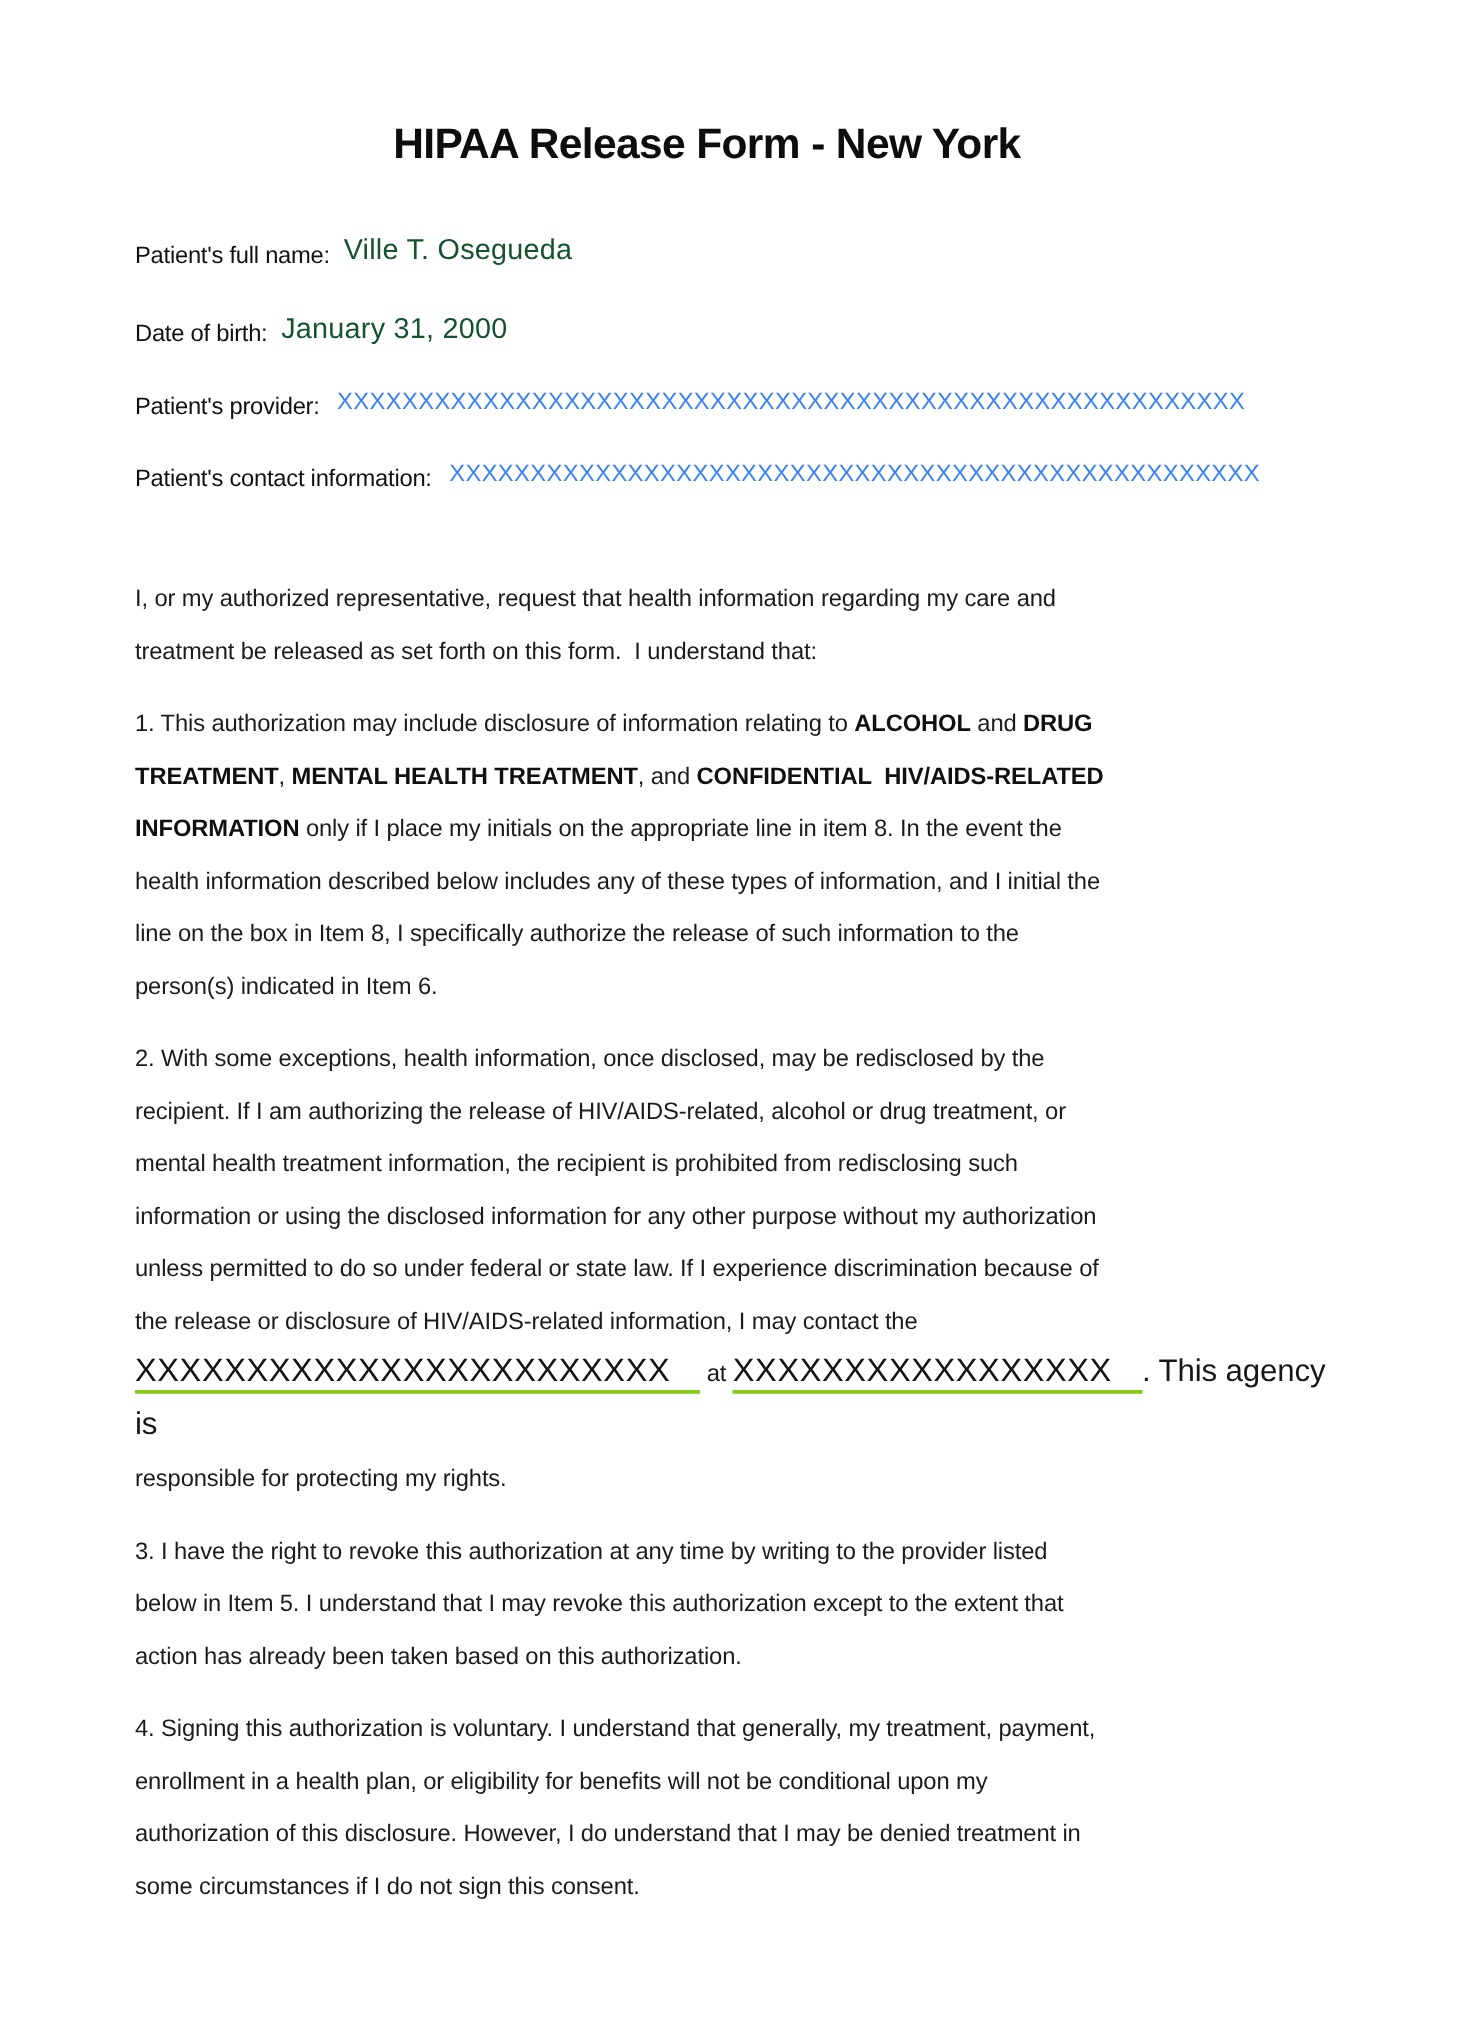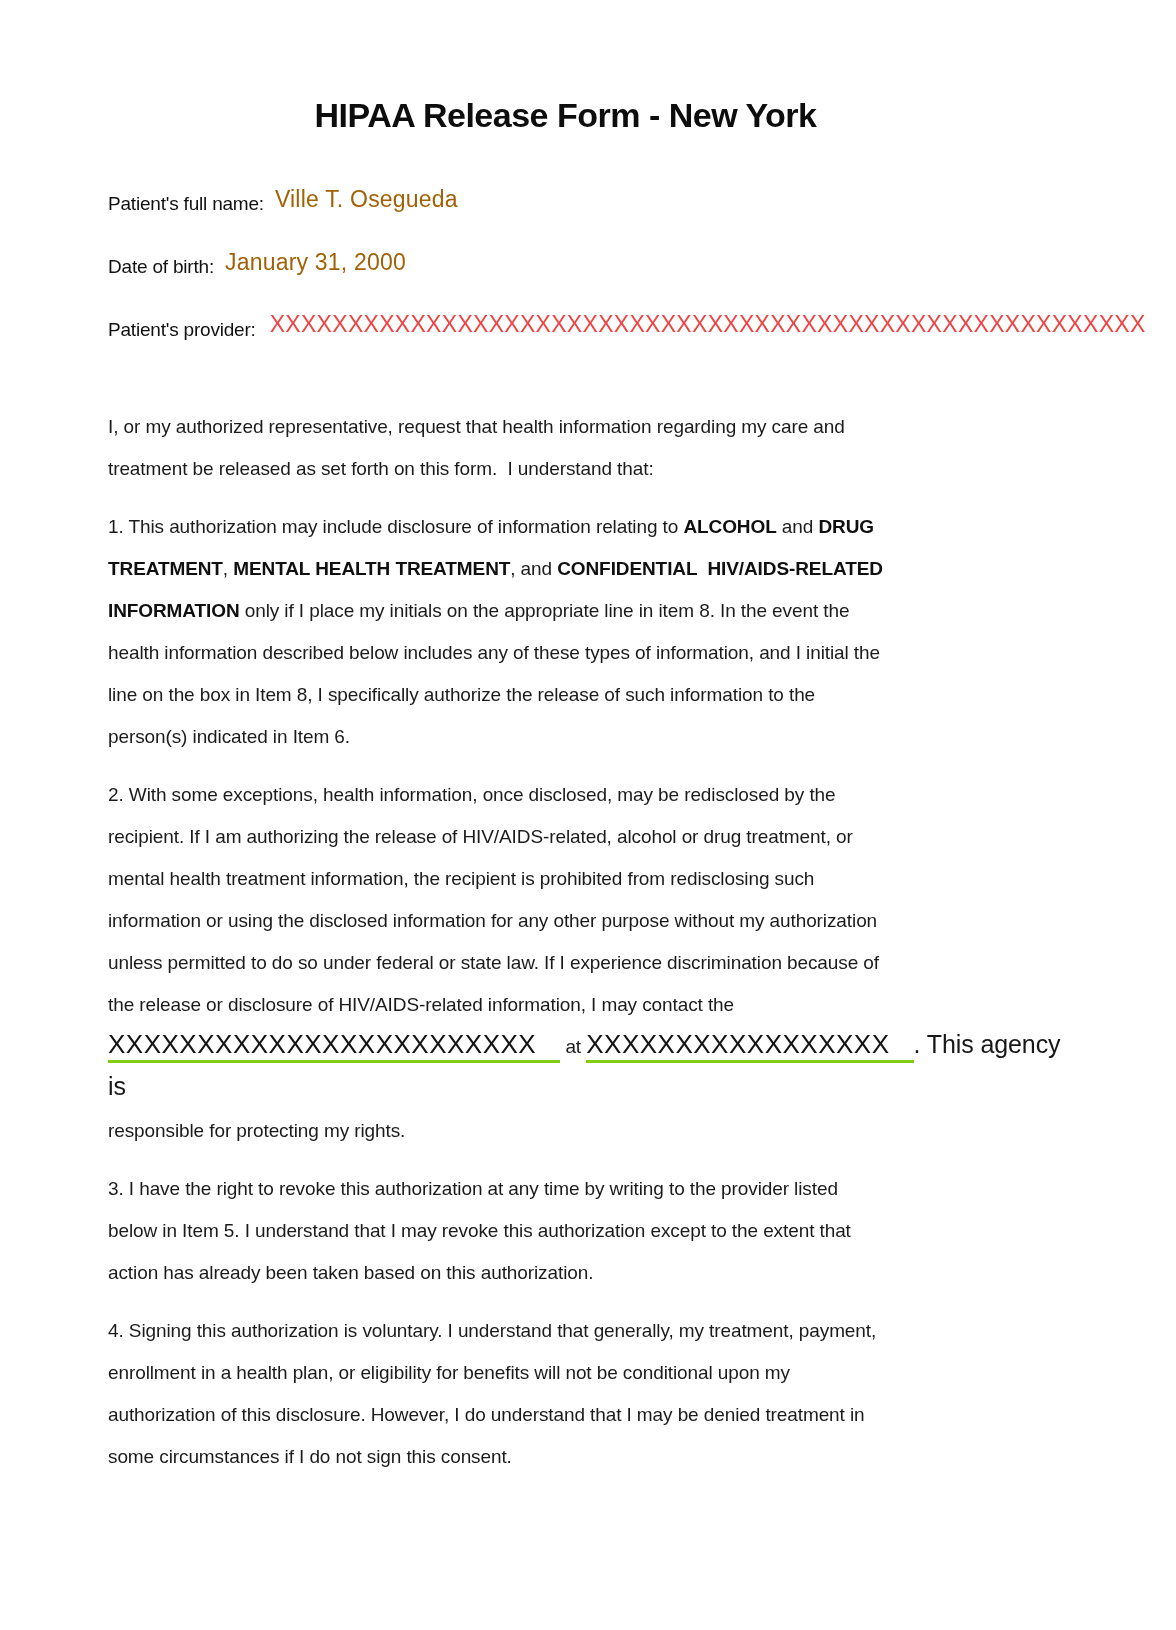--- a/index.html
+++ b/index.html
@@ -11,22 +11,22 @@
   }
   .page{padding:96px 0 0 108px; width:962px;}
   .doc-title{
     font-size:34px; font-weight:bold; color:#0d0d0d;
     text-align:center; margin:0 0 54px 0; letter-spacing:-0.5px;
     width:915px;
   }
   .fields{margin-bottom:64px;}
   .field-row{display:flex; align-items:baseline; margin-bottom:36px; white-space:nowrap;}
   .flabel{font-size:19px; font-weight:normal; color:#111; letter-spacing:-0.2px;}
-  .fvalue{font-size:23px; color:#a16207; margin-left:11px; position:relative; top:-3px; letter-spacing:0.2px;}
-  .fvalue-x{font-size:23px; color:#ef4444; margin-left:14px; position:relative; top:-4px; letter-spacing:0.3px;}
+  .fvalue{font-size:23px; color:#14532d; margin-left:11px; position:relative; top:-3px; letter-spacing:0.2px;}
+  .fvalue-x{font-size:19px; color:#3b82f6; margin-left:14px; position:relative; top:-4px; letter-spacing:0.3px;}
   .body-text{width:962px;}
   .para{
     font-size:19px; line-height:42px; letter-spacing:-0.1px;
     white-space:pre-wrap; margin:0 0 16px 0; color:#1b1b1b;
   }
   .para .plain{}
   .para .bold{font-weight:bold; color:#101010;}
   .para .blank{
     font-size:26px; line-height:1; color:#141414;
     border-bottom:3px solid #84cc16; padding:0 24px 1px 0;
@@ -47,20 +47,24 @@
       <span class="fvalue">Ville T. Osegueda</span>
     </div>
     <div class="field-row">
       <span class="flabel">Date of birth:</span>
       <span class="fvalue">January 31, 2000</span>
     </div>
     <div class="field-row">
       <span class="flabel">Patient's provider:</span>
       <span class="fvalue-x">XXXXXXXXXXXXXXXXXXXXXXXXXXXXXXXXXXXXXXXXXXXXXXXXXXXXXXXX</span>
     </div>
+    <div class="field-row">
+      <span class="flabel">Patient's contact information:</span>
+      <span class="fvalue-x">XXXXXXXXXXXXXXXXXXXXXXXXXXXXXXXXXXXXXXXXXXXXXXXXXX</span>
+    </div>
   </div>
 
   <div class="body-text" id="paragraphs">
       <div class="para"><span class="plain">I, or my authorized representative, request that health information regarding my care and
 treatment be released as set forth on this form.  I understand that:</span></div>
       <div class="para"><span class="plain">1. This authorization may include disclosure of information relating to </span><span class="bold">ALCOHOL</span><span class="plain"> and </span><span class="bold">DRUG
 TREATMENT</span><span class="plain">, </span><span class="bold">MENTAL HEALTH TREATMENT</span><span class="plain">, and </span><span class="bold">CONFIDENTIAL  HIV/AIDS-RELATED
 INFORMATION</span><span class="plain"> only if I place my initials on the appropriate line in item 8. In the event the
 health information described below includes any of these types of information, and I initial the
 line on the box in Item 8, I specifically authorize the release of such information to the

